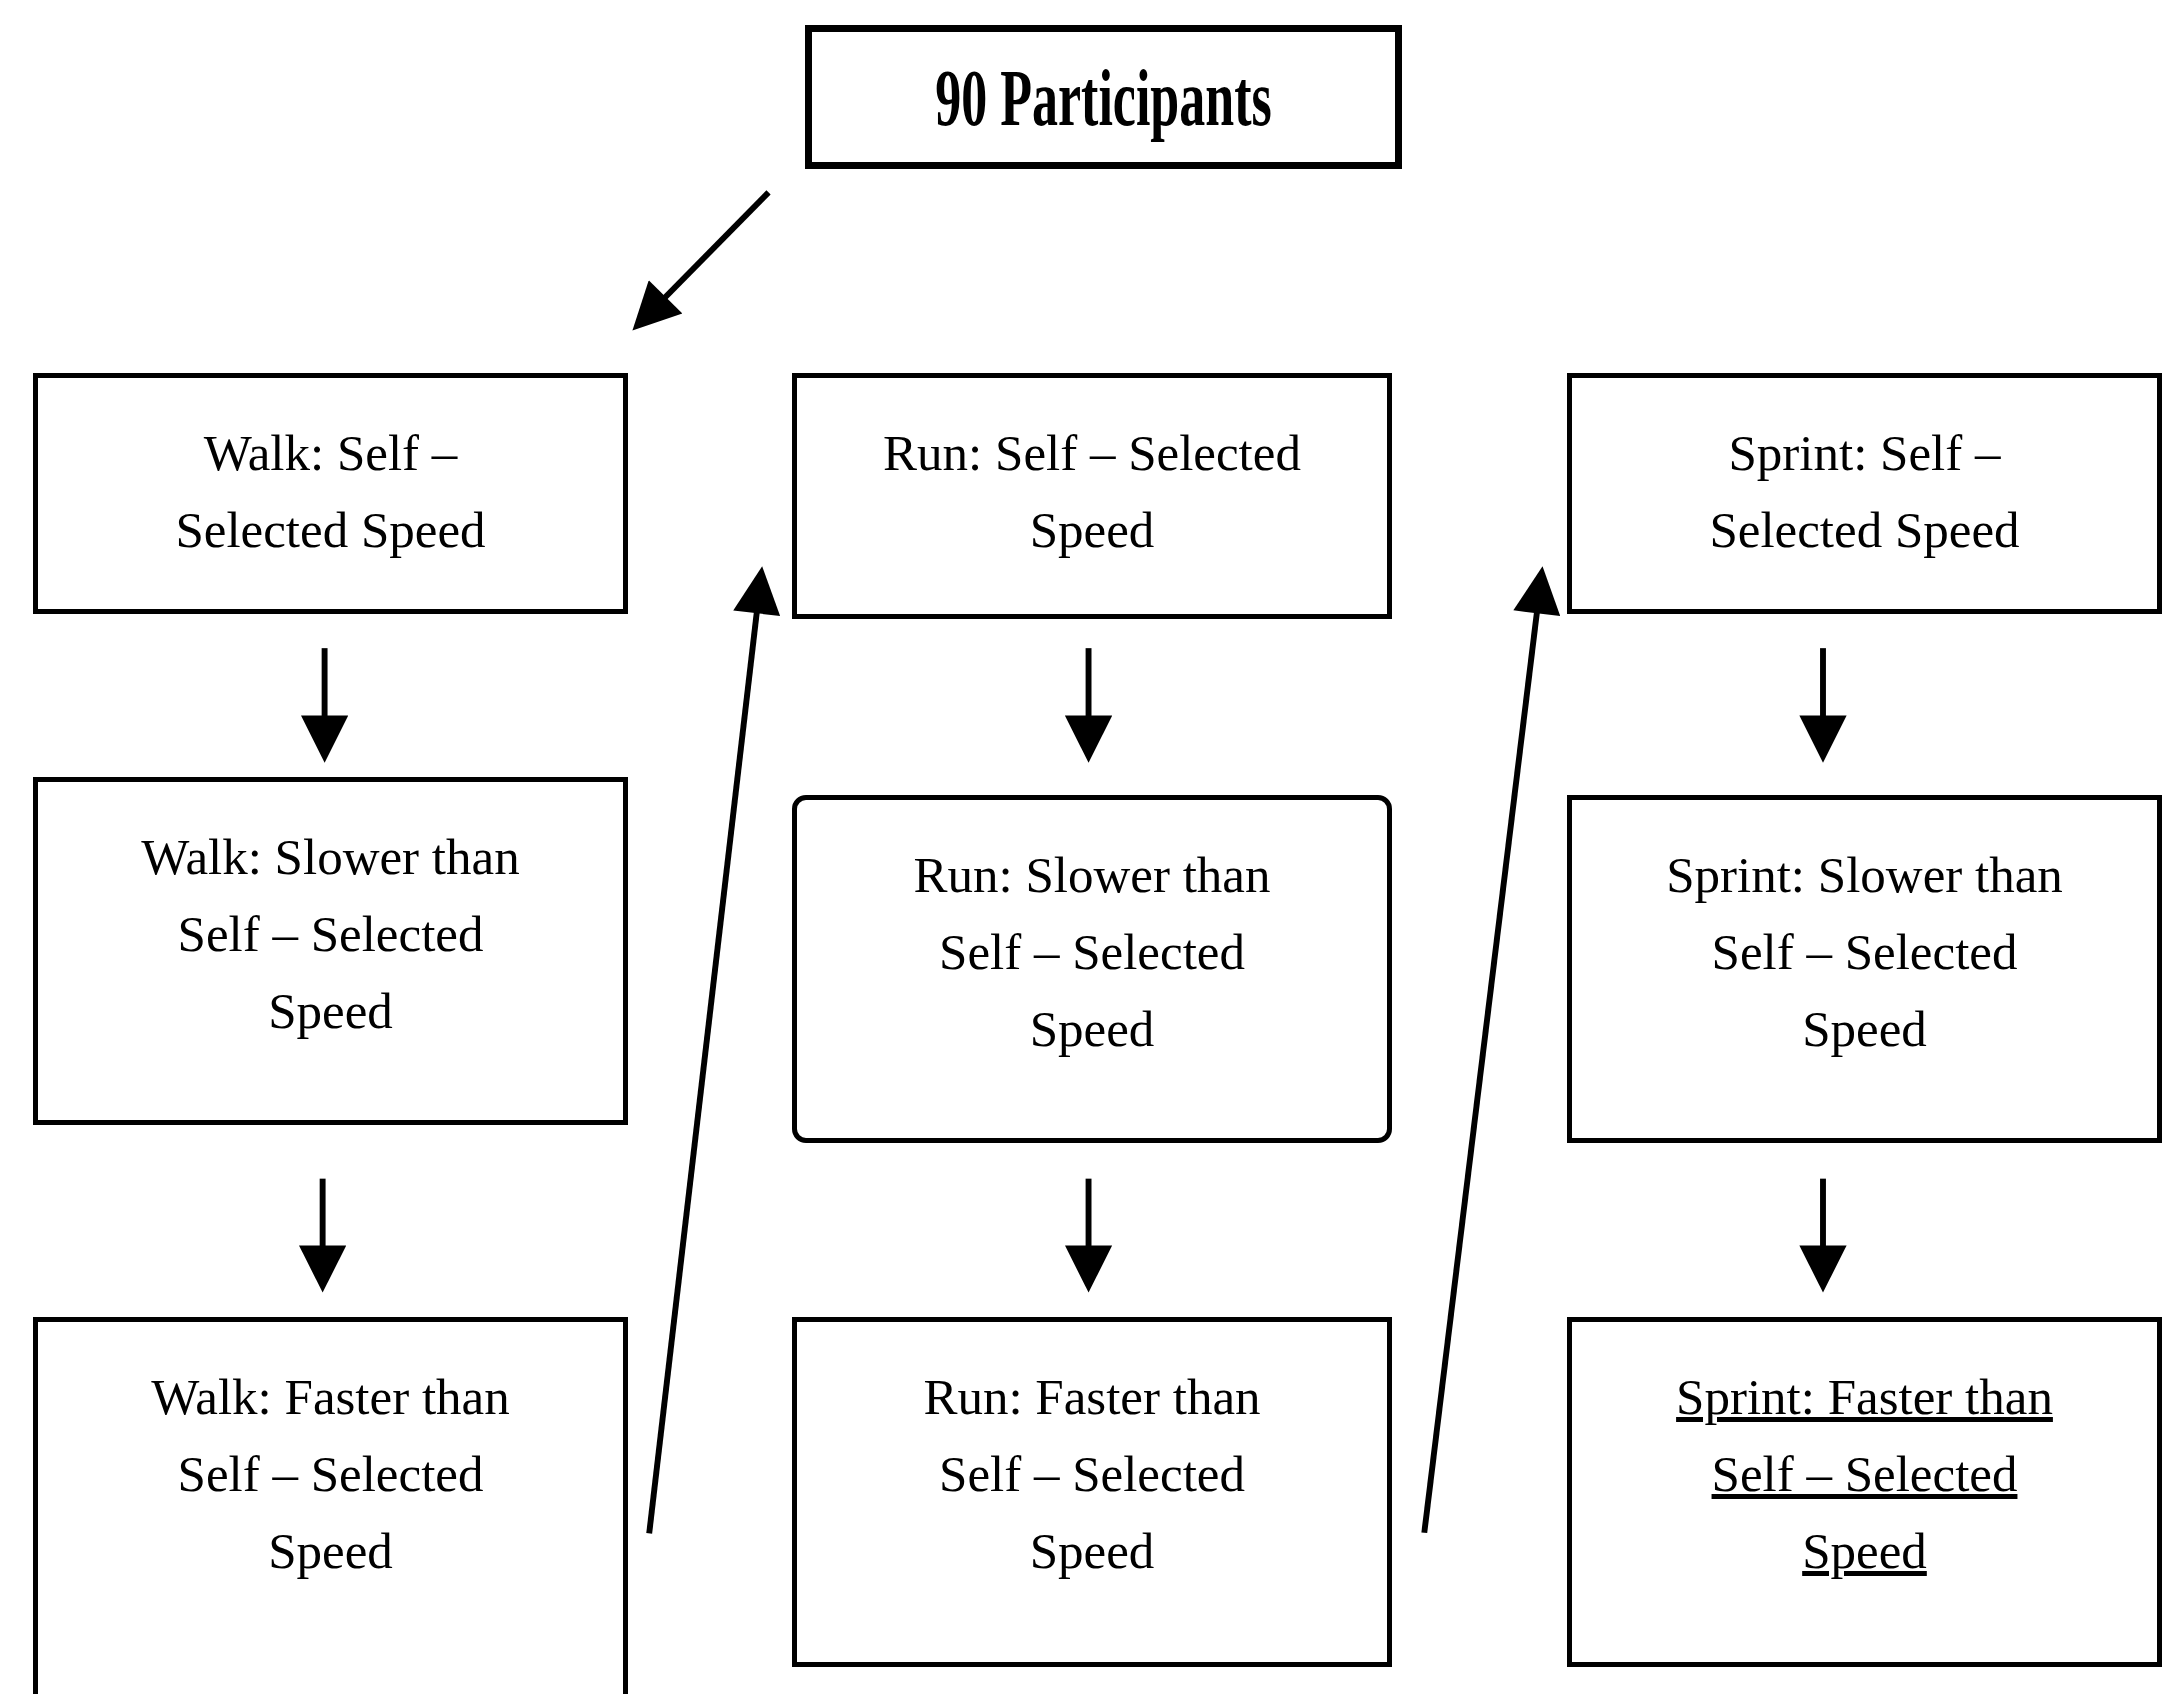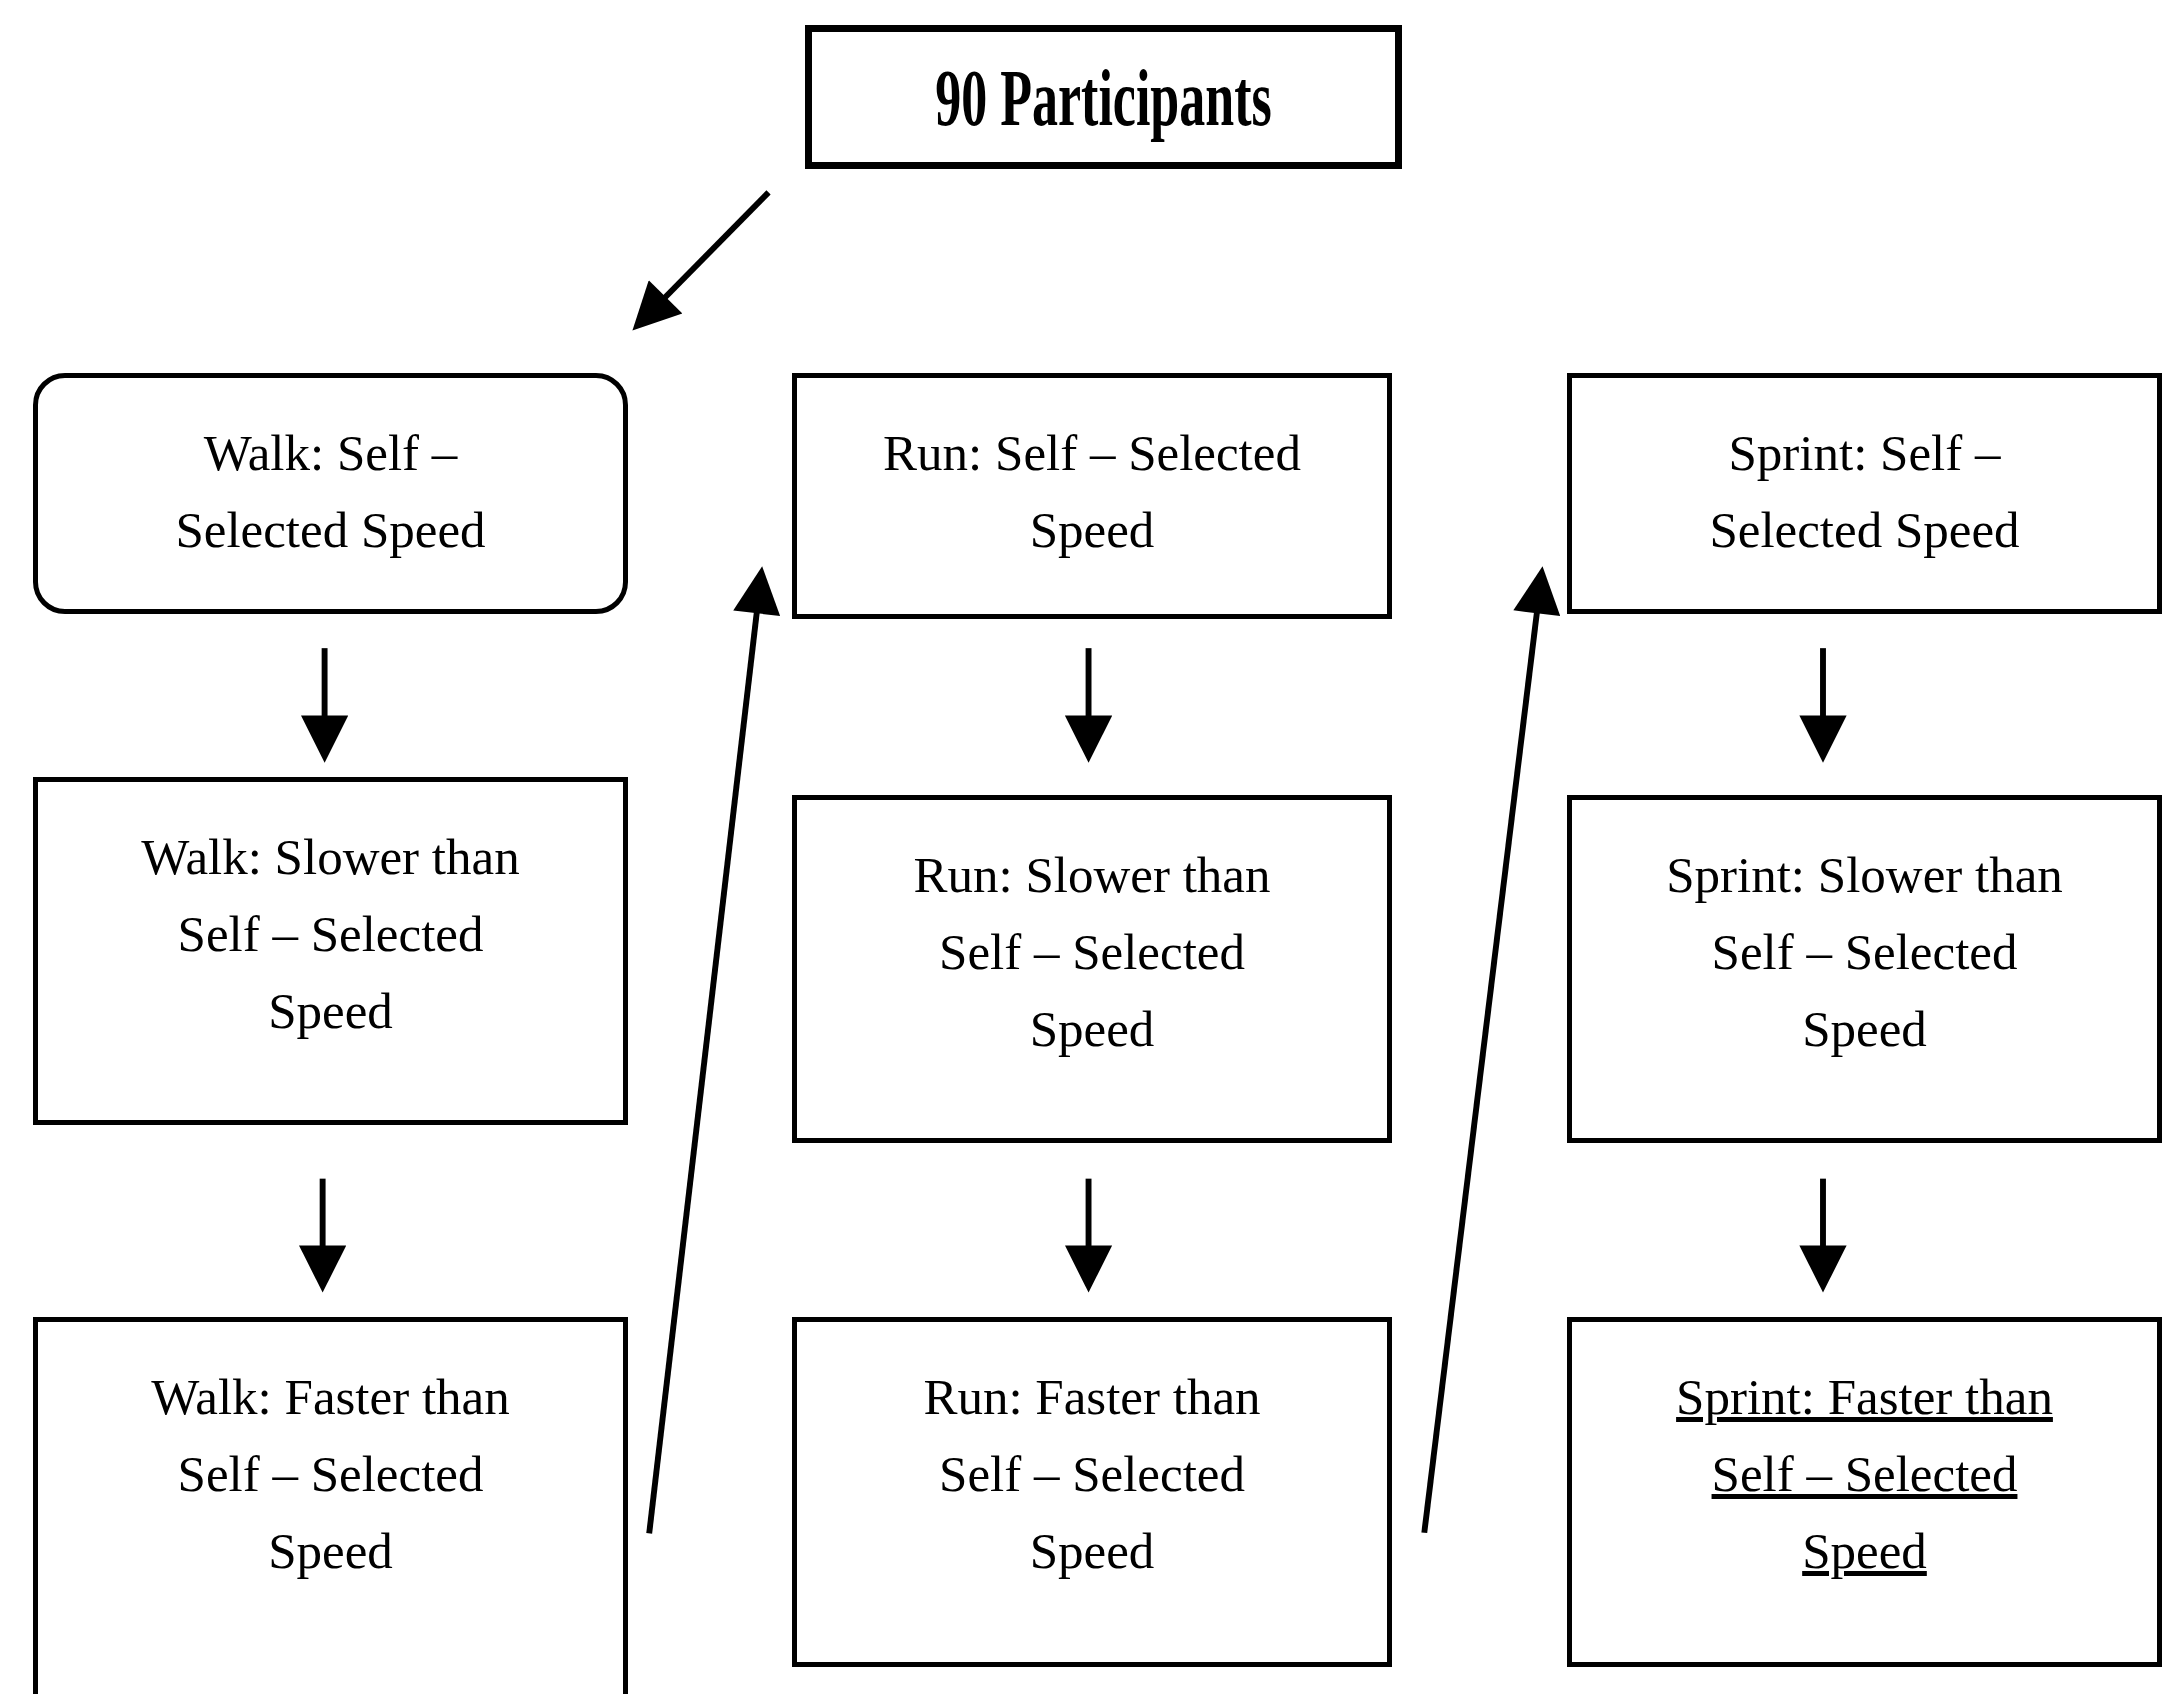--- a/index.html
+++ b/index.html
@@ -69,40 +69,40 @@
     <line x1="2780" y1="1797" x2="2780" y2="1960" marker-end="url(#ah)"></line>
 
     <line x1="990" y1="2338" x2="1161" y2="874" marker-end="url(#ah)"></line>
     <line x1="2172" y1="2337" x2="2351" y2="874" marker-end="url(#ah)"></line>
   </svg>
 
   <div class="box title-box" style="left:805px; top:25px; width:597px; height:144px;">
     <span class="title-text">90 Participants</span>
   </div>
 
-  <div class="box stage-box" style="left:33px; top:373px; width:595px; height:241px;border-radius:32px;">
+  <div class="box stage-box" style="left:33px; top:373px; width:595px; height:241px;">
     <div class="line">Walk: Self –</div>
     <div class="line">Selected Speed</div>
   </div>
   <div class="box stage-box" style="left:33px; top:777px; width:595px; height:348px;">
     <div class="line">Walk: Slower than</div>
     <div class="line">Self – Selected</div>
     <div class="line">Speed</div>
   </div>
   <div class="box stage-box" style="left:33px; top:1317px; width:595px; height:398px;">
     <div class="line">Walk: Faster than</div>
     <div class="line">Self – Selected</div>
     <div class="line">Speed</div>
   </div>
 
   <div class="box stage-box" style="left:792px; top:373px; width:600px; height:246px;">
     <div class="line">Run: Self – Selected</div>
     <div class="line">Speed</div>
   </div>
-  <div class="box stage-box" style="left:792px; top:795px; width:600px; height:348px;">
+  <div class="box stage-box" style="left:792px; top:795px; width:600px; height:348px;border-radius:14px;">
     <div class="line">Run: Slower than</div>
     <div class="line">Self – Selected</div>
     <div class="line">Speed</div>
   </div>
   <div class="box stage-box" style="left:792px; top:1317px; width:600px; height:350px;">
     <div class="line">Run: Faster than</div>
     <div class="line">Self – Selected</div>
     <div class="line">Speed</div>
   </div>
 

